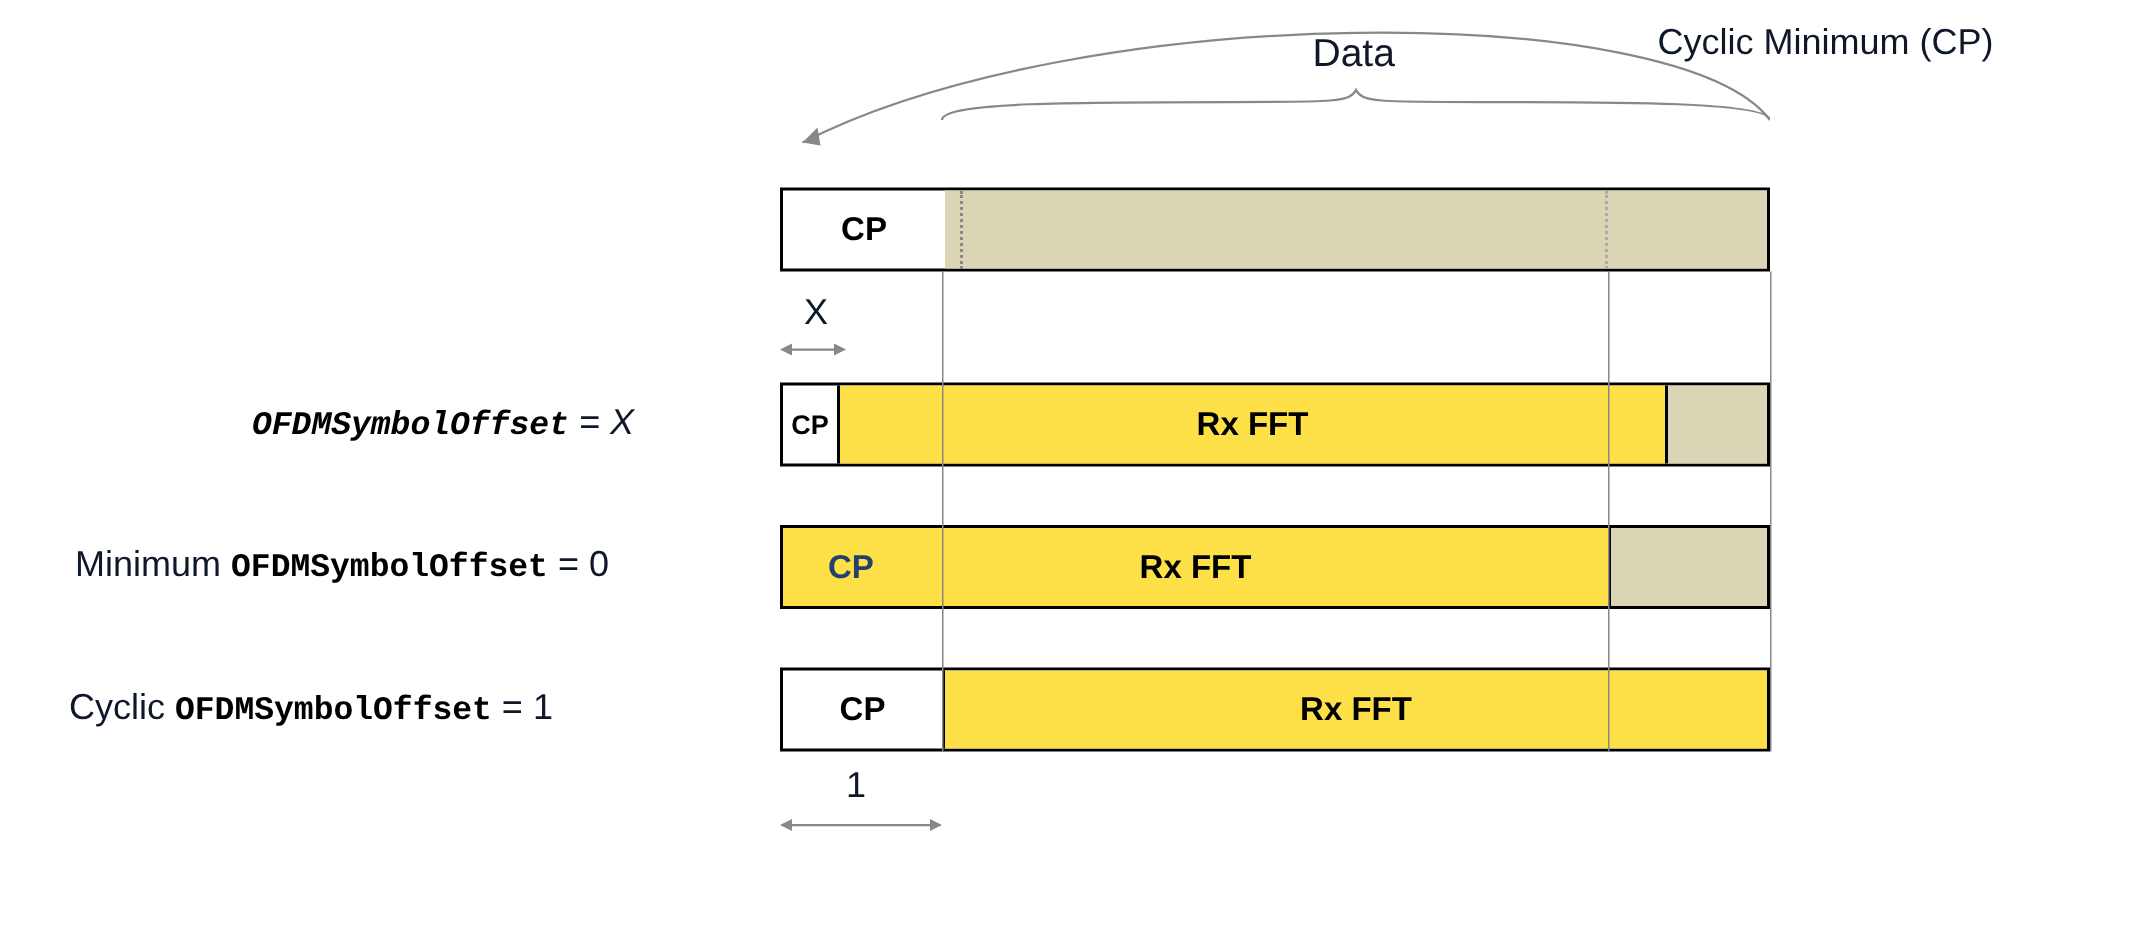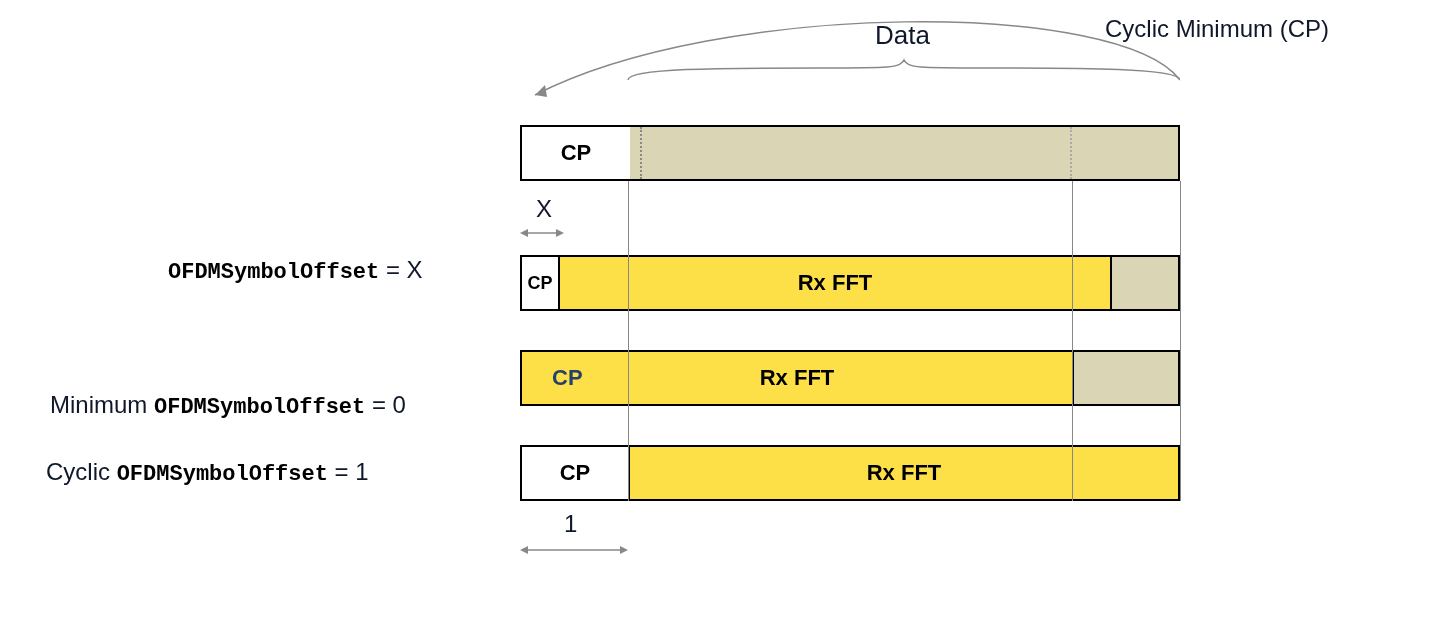--- a/index.html
+++ b/index.html
@@ -63,34 +63,34 @@
   <div class="abs dotted" style="left:548px; top:0; height:100%; border-left:2px dotted #aaa;"></div>
 </div>
 
 <div class="abs label" style="left:536px; top:195px; font-size:24px;">X</div>
 <svg class="abs" style="left:520px; top:225px;" width="60" height="16">
   <line x1="4" y1="8" x2="40" y2="8" stroke="#888" stroke-width="1.5"></line>
   <polygon points="0,8 8,4 8,12" fill="#888"></polygon>
   <polygon points="44,8 36,4 36,12" fill="#888"></polygon>
 </svg>
 
-<div class="abs" style="left:168px; top:256px;">
+<div class="abs" style="left:168px; top:268px;font-style:italic;">
   <span class="mono" style="font-size:22px;">OFDMSymbolOffset</span><span class="label" style="font-size:24px;"> = X</span>
 </div>
 <div class="abs bar" style="left:520px; top:255px; width:660px;">
   <div class="seg seg-cp" style="width:38px; border-right:2px solid #000;">
     <span style="font-size:18px;">CP</span>
   </div>
   <div class="seg seg-fft" style="left:38px; width:552px; border-right:2px solid #000;">
     <span>Rx FFT</span>
   </div>
   <div class="seg seg-rem" style="left:590px; right:0;"></div>
 </div>
 
-<div class="abs" style="left:50px; top:363px;margin-top:28px;">
+<div class="abs" style="left:50px; top:363px;">
   <span class="label" style="font-size:24px;">Minimum </span><span class="mono" style="font-size:22px;">OFDMSymbolOffset</span><span class="label" style="font-size:24px;"> = 0</span>
 </div>
 <div class="abs bar" style="left:520px; top:350px; width:660px;">
   <div class="seg seg-fft" style="left:0; width:552px; border-right:2px solid #000;">
     <span style="position:absolute; left:30px; color:#24416b;">CP</span>
     <span>Rx FFT</span>
   </div>
   <div class="seg seg-rem" style="left:552px; right:0;"></div>
 </div>
 

